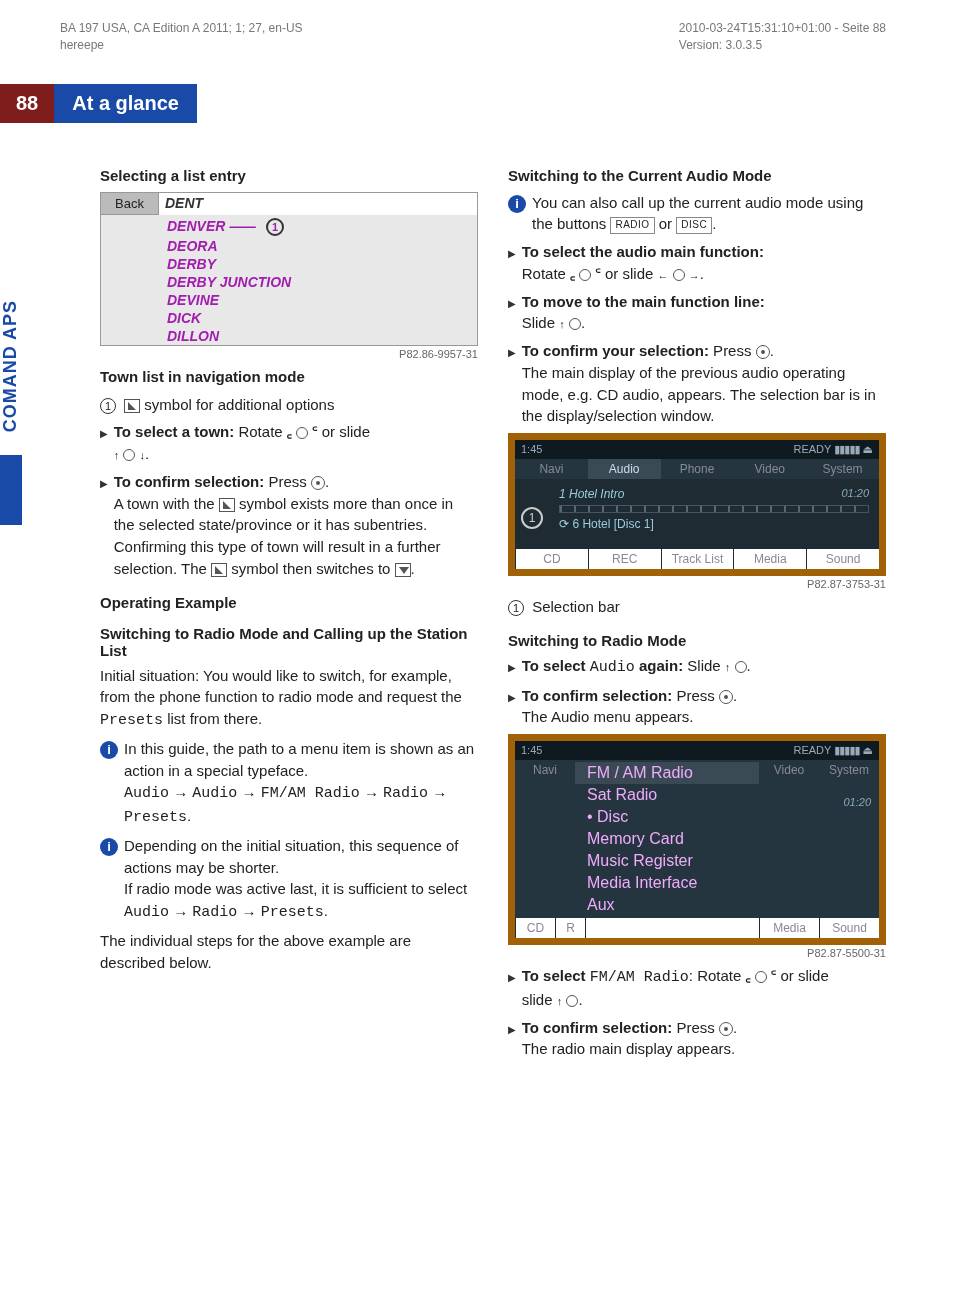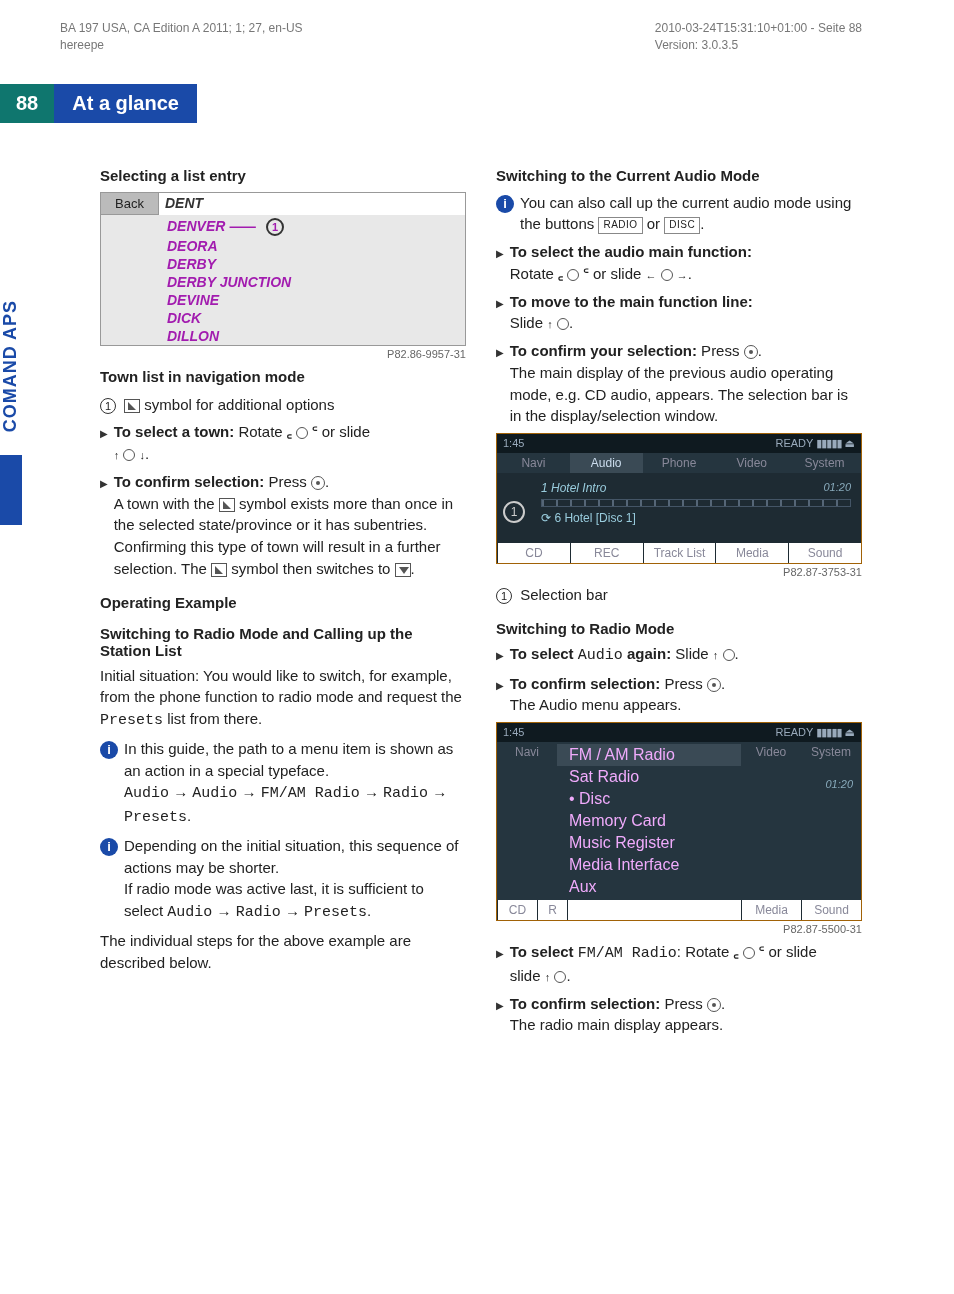--- a/index.html
+++ b/index.html
@@ -1,21 +1,21 @@
 <!DOCTYPE html>
 <html><head>
 <meta charset="utf-8">
 <style>
   * { box-sizing: border-box; margin: 0; padding: 0; }
   body { font-family: Arial, Helvetica, sans-serif; font-size: 15px; color: #222; background: #fff; width: 954px; }
-  .page { padding: 20px 92px 40px 60px; position: relative; }
+  .page { padding: 20px 68px 40px 60px; position: relative; }
   .header-row { display: flex; justify-content: space-between; font-size: 12px; color: #777; margin-bottom: 30px; }
   .header-left, .header-right { line-height: 1.4; }
   .banner { display: flex; align-items: stretch; margin-left: -60px; margin-bottom: 30px; }
-  .banner-num { background: #0f766e; color: #fff; font-weight: bold; font-size: 20px; padding: 8px 16px; display: flex; align-items: center; }
+  .banner-num { background: #7f1d1d; color: #fff; font-weight: bold; font-size: 20px; padding: 8px 16px; display: flex; align-items: center; }
   .banner-title { background: #1a4aa8; color: #fff; font-weight: bold; font-size: 20px; padding: 8px 18px; flex: 0 0 auto; }
   .banner-spacer { flex: 1; }
   .side-tab { position: absolute; left: 0; top: 300px; writing-mode: vertical-rl; transform: rotate(180deg); color: #1a4aa8; font-weight: bold; font-size: 18px; letter-spacing: 1px; }
   .side-tab-bar { position: absolute; left: 0; top: 455px; width: 22px; height: 70px; background: #1a4aa8; }
   .columns { display: flex; gap: 30px; margin-left: 40px; }
   .col { flex: 1; min-width: 0; }
   h3.section { font-weight: bold; font-size: 15px; margin: 14px 0 8px 0; }
   h3.sub { font-weight: bold; font-size: 15px; margin: 14px 0 6px 0; }
   p { margin: 6px 0; line-height: 1.45; }
   .list-entry-box { border: 1px solid #999; width: 100%; font-family: Arial; font-size: 14px; }
@@ -36,21 +36,21 @@
   .arrow-right::before { content: "▶"; font-size: 10px; color: #333; }
   .info-icon { display: inline-block; width: 18px; height: 18px; border-radius: 50%; background: #1a4aa8; color: #fff; font-weight: bold; text-align: center; line-height: 18px; font-size: 13px; vertical-align: middle; }
   .mono { font-family: "Courier New", monospace; font-size: 15px; }
   .btn-box { display: inline-block; border: 1px solid #888; padding: 0 4px; font-size: 10px; vertical-align: middle; letter-spacing: 0.5px; }
   .icon-circle { display: inline-block; width: 12px; height: 12px; border: 1px solid #555; border-radius: 50%; vertical-align: middle; }
   .icon-press { display: inline-block; width: 14px; height: 14px; border: 1px solid #555; border-radius: 50%; vertical-align: middle; position: relative; }
   .icon-press::after { content: ""; position: absolute; left: 4px; top: 4px; width: 4px; height: 4px; background: #555; border-radius: 50%; }
   .rotate-l { font-weight: bold; }
   .arrow-sm { font-size: 11px; }
   
-  .comand { background: #1e2b33; color: #aab; width: 100%; font-size: 12px; border: 1px solid #a16207; margin-top: 4px; }
+  .comand { background: #1e2b33; color: #aab; width: 100%; font-size: 12px; border: 7px solid #a16207; margin-top: 4px; }
   .comand-top { display: flex; justify-content: space-between; padding: 3px 6px; background: #0f1a20; color: #9ab; font-size: 11px; }
   .comand-tabs { display: flex; background: #25353f; }
   .comand-tab { flex: 1; text-align: center; padding: 3px 0; color: #889; font-size: 12px; }
   .comand-tab.active { background: #3a4a55; color: #cde; }
   .comand-mid { padding: 8px 10px 12px 10px; min-height: 70px; position: relative; }
   .comand-track { font-style: italic; color: #9cd; padding-left: 34px; }
   .comand-time { position: absolute; right: 10px; top: 8px; font-style: italic; color: #8ab; font-size: 11px; }
   .comand-bar { margin: 4px 0 4px 34px; height: 8px; background: repeating-linear-gradient(90deg,#567 0 2px,transparent 2px 14px); border: 1px solid #456; }
   .comand-sub { color: #9cd; padding-left: 34px; font-size: 12px; }
   .comand-bottom { display: flex; background: #ffffff; }

